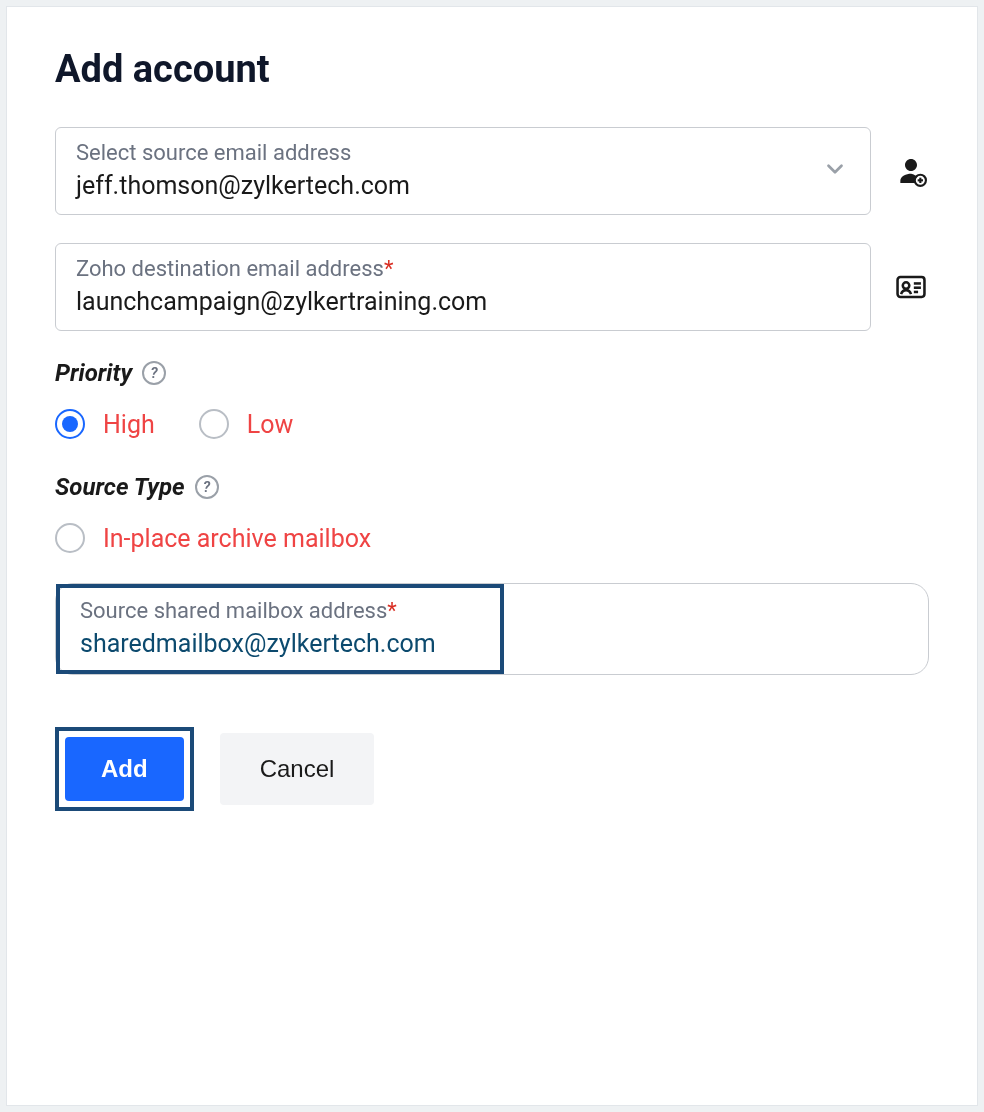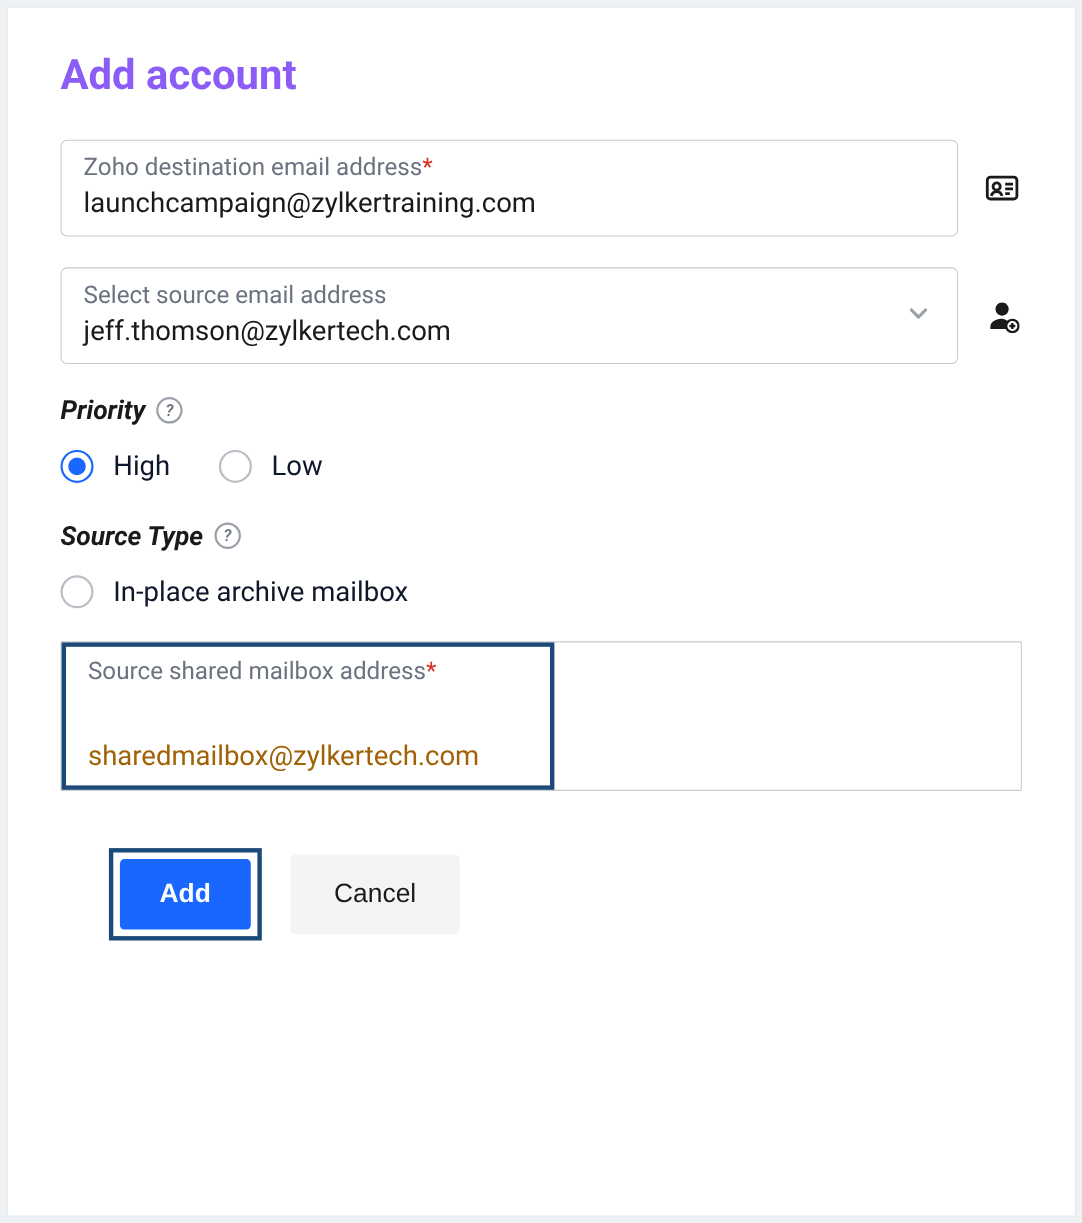--- a/index.html
+++ b/index.html
@@ -13,21 +13,21 @@
   .panel {
     background: #fff;
     border: 1px solid #e2e6ea;
     padding: 40px 48px 44px 48px;
     min-height: 1100px;
   }
   h1.title {
     font-size: 38px;
     font-weight: 700;
     margin: 0 0 36px 0;
-    color: #8b5cf6;
+    color: #0f172a;
   }
   .row {
     display: flex;
     align-items: center;
     gap: 22px;
     margin-bottom: 28px;
   }
   .field {
     flex: 1;
     border: 1px solid #c9ccd1;
@@ -82,54 +82,54 @@
     border-radius: 50%;
     display:flex; align-items:center; justify-content:center;
     font-size: 15px; color:#6b7280; font-weight:600;
     cursor: pointer;
   }
 
   .radio-row { display:flex; gap:44px; margin-bottom: 34px; }
   .radio-col { display:flex; flex-direction:column; gap:26px; margin-bottom: 30px; }
   .radio {
     display:flex; align-items:center; gap:18px;
-    font-size: 25px; color:#0f172a;
+    font-size: 25px; color:#ef4444;
     cursor: pointer;
   }
   .radio .circle {
     width: 30px; height: 30px;
     border: 2px solid #b9bec5;
     border-radius: 50%;
     display:flex; align-items:center; justify-content:center;
     flex-shrink:0;
   }
   .radio.selected .circle { border-color: #1967ff; }
   .radio.selected .dot {
     width: 16px; height:16px; border-radius:50%;
     background:#1967ff;
   }
   .shared-wrapper {
     margin-top: 14px;
     margin-bottom: 52px;
   }
   .shared-field {
     border: 1px solid #c9ccd1;
-    border-radius: 1px;
+    border-radius: 18px;
     display:flex;
     align-items:flex-end;
   }
   .shared-left {
     border: 4px solid #1b4a78;
     padding: 10px 20px 12px 20px;
     flex: 0 0 448px;
   }
   .shared-left .label { font-size: 22px; color:#6b7280; margin-bottom:6px; }
-  .shared-left .value { font-size: 25px; color:#a16207; border:none; outline:none; width:100%; font-family:inherit; padding:0;margin-top:44px; }
-
-  .actions { display:flex; gap:26px; align-items:center;margin-left:44px; }
+  .shared-left .value { font-size: 25px; color:#0c4a6e; border:none; outline:none; width:100%; font-family:inherit; padding:0; }
+
+  .actions { display:flex; gap:26px; align-items:center; }
   .btn-primary-wrap {
     border: 4px solid #1b4a78;
     padding: 6px;
     display:inline-block;
   }
   .btn-primary {
     background:#1967ff;
     color:#fff;
     font-size: 24px;
     font-weight:700;
@@ -147,60 +147,60 @@
     border-radius:4px;
     padding: 22px 40px;
     cursor:pointer;
   }
 </style>
 </head>
 <body>
 
 <div class="panel">
   <h1 class="title">Add account</h1>
+
+  <div class="row">
+    <div class="field">
+      <span class="label">Select source email address</span>
+      <span class="value">jeff.thomson@zylkertech.com</span>
+      <span class="chevron">
+        <svg width="26" height="26" viewBox="0 0 24 24" fill="none" stroke="currentColor" stroke-width="2.5" stroke-linecap="round" stroke-linejoin="round">
+            <polyline points="6 9 12 15 18 9"></polyline>
+          </svg>
+      </span>
+    </div>
+    <span class="side-icon">
+      <svg width="32" height="32" viewBox="0 0 24 24" fill="currentColor">
+          <path d="M12 12c2.5 0 4.5-2 4.5-4.5S14.5 3 12 3 7.5 5 7.5 7.5 9.5 12 12 12zm0 2c-3.5 0-8 1.8-8 5.3V21h11.2c-.1-.4-.2-.8-.2-1.2 0-1.4.6-2.6 1.5-3.5C14.8 14.7 13 14 12 14z"></path>
+          <circle cx="19" cy="19" r="4.2" fill="none" stroke="currentColor" stroke-width="1.6"></circle>
+          <line x1="19" y1="17" x2="19" y2="21" stroke="currentColor" stroke-width="1.6"></line>
+          <line x1="17" y1="19" x2="21" y2="19" stroke="currentColor" stroke-width="1.6"></line>
+        </svg>
+    </span>
+  </div>
 
   <div class="row">
     <div class="field">
       <span class="label">
         <span>Zoho destination email address</span><span class="req">*</span>
       </span>
       <input class="value" value="launchcampaign@zylkertraining.com" style="">
     </div>
     <span class="side-icon">
       <svg width="34" height="34" viewBox="0 0 24 24" fill="none" stroke="currentColor" stroke-width="1.8">
           <rect x="2.5" y="5" width="19" height="14" rx="2"></rect>
           <circle cx="8.5" cy="11" r="2.3"></circle>
           <path d="M5 17c.6-1.8 2-2.8 3.5-2.8S11.4 15.2 12 17"></path>
           <line x1="14" y1="9.5" x2="19" y2="9.5"></line>
           <line x1="14" y1="12.5" x2="19" y2="12.5"></line>
           <line x1="14" y1="15.5" x2="17" y2="15.5"></line>
         </svg>
     </span>
   </div>
 
-  <div class="row">
-    <div class="field">
-      <span class="label">Select source email address</span>
-      <span class="value">jeff.thomson@zylkertech.com</span>
-      <span class="chevron">
-        <svg width="26" height="26" viewBox="0 0 24 24" fill="none" stroke="currentColor" stroke-width="2.5" stroke-linecap="round" stroke-linejoin="round">
-            <polyline points="6 9 12 15 18 9"></polyline>
-          </svg>
-      </span>
-    </div>
-    <span class="side-icon">
-      <svg width="32" height="32" viewBox="0 0 24 24" fill="currentColor">
-          <path d="M12 12c2.5 0 4.5-2 4.5-4.5S14.5 3 12 3 7.5 5 7.5 7.5 9.5 12 12 12zm0 2c-3.5 0-8 1.8-8 5.3V21h11.2c-.1-.4-.2-.8-.2-1.2 0-1.4.6-2.6 1.5-3.5C14.8 14.7 13 14 12 14z"></path>
-          <circle cx="19" cy="19" r="4.2" fill="none" stroke="currentColor" stroke-width="1.6"></circle>
-          <line x1="19" y1="17" x2="19" y2="21" stroke="currentColor" stroke-width="1.6"></line>
-          <line x1="17" y1="19" x2="21" y2="19" stroke="currentColor" stroke-width="1.6"></line>
-        </svg>
-    </span>
-  </div>
-
   <div class="section-label">
     <span>Priority</span>
     <span class="help-circle">?</span>
   </div>
   <div class="radio-row">
     <div class="radio selected">
       <span class="circle">
           <span class="dot"></span>
         </span>
       <span>High</span>

